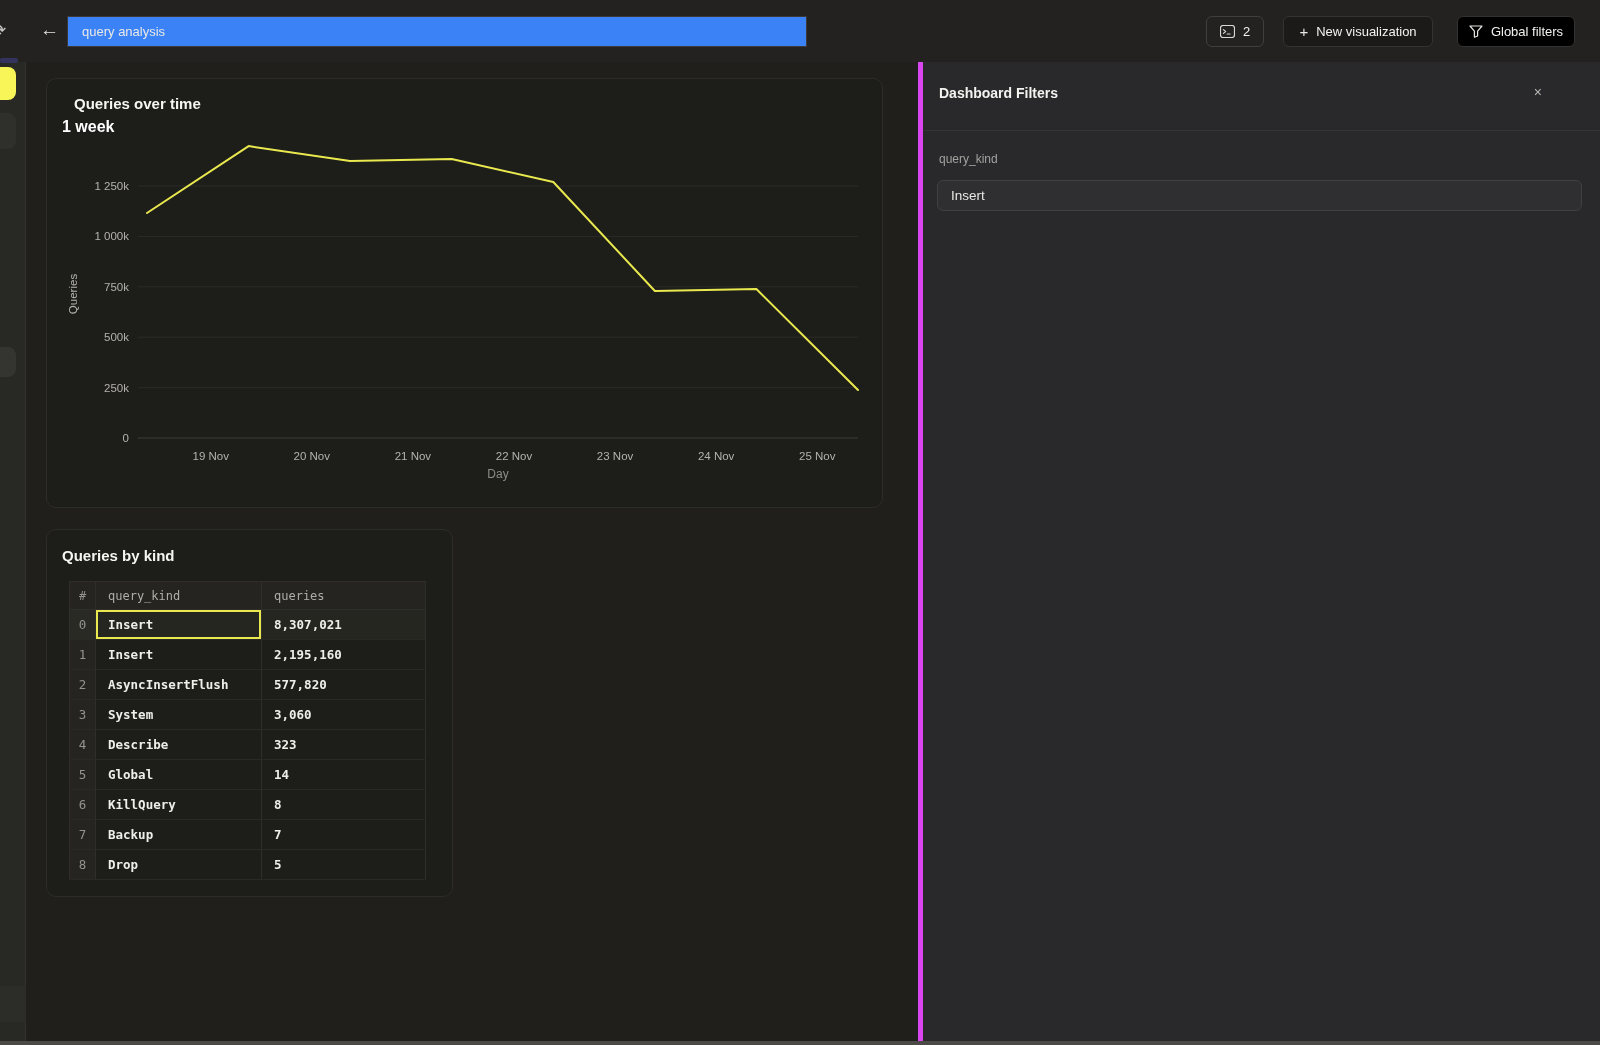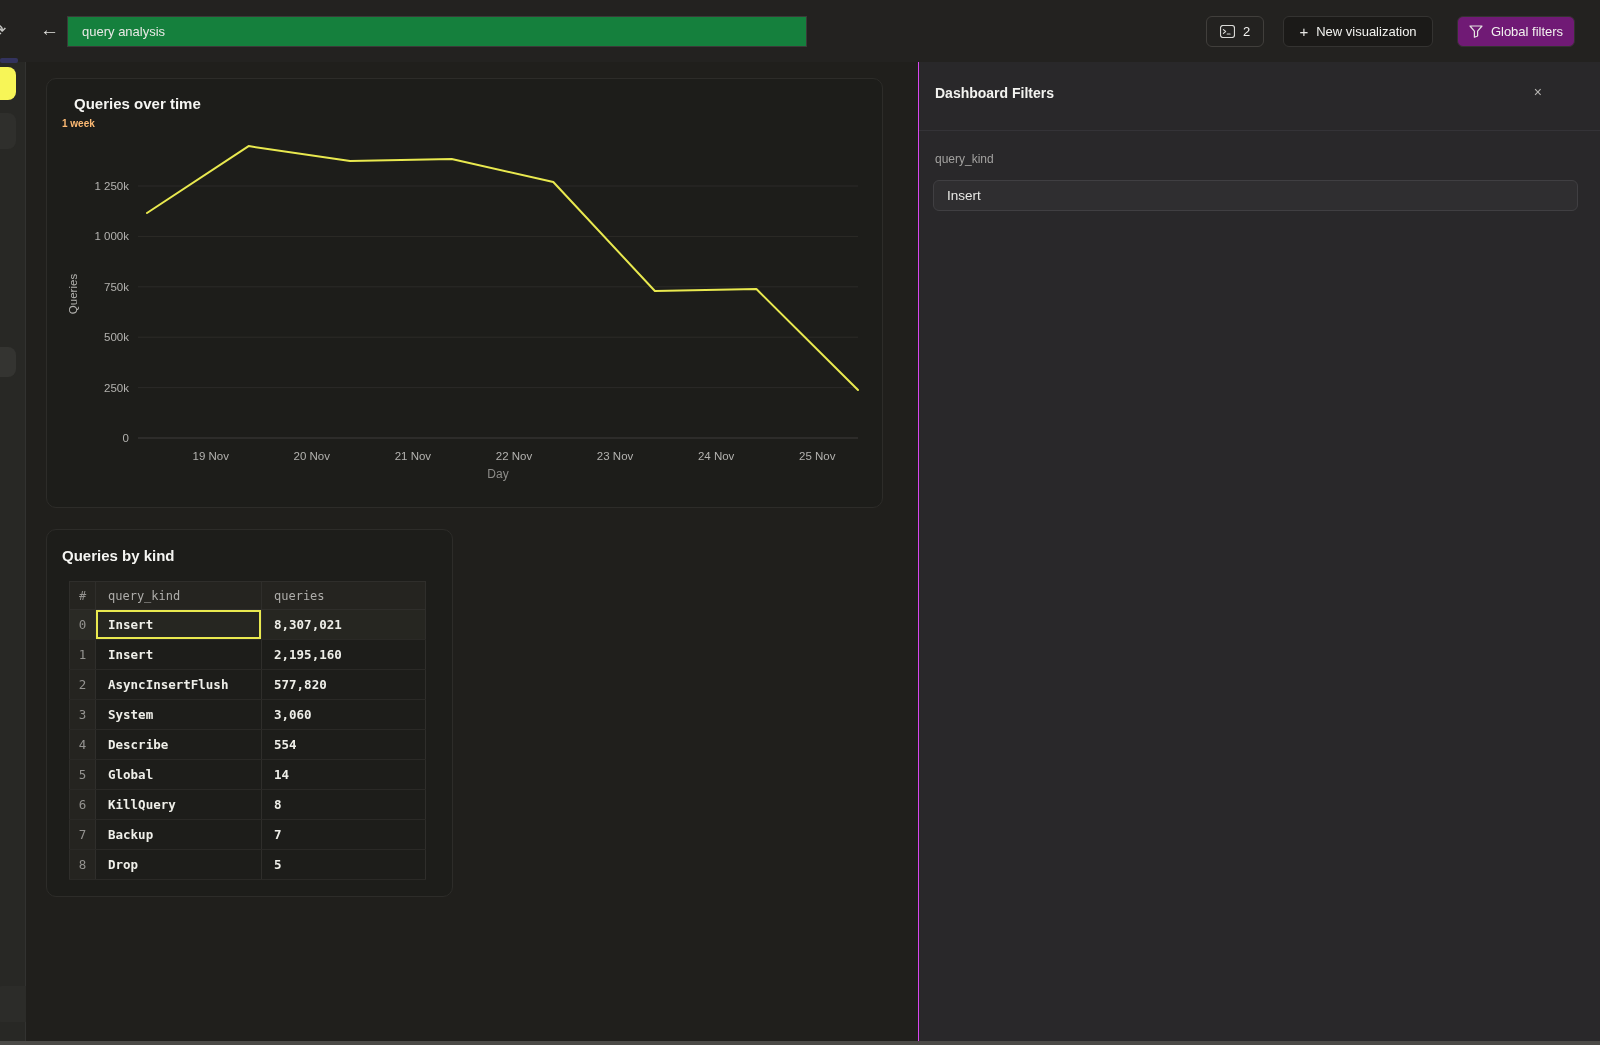--- a/index.html
+++ b/index.html
@@ -8,70 +8,70 @@
     background:#201f1c;
     font-family:"Liberation Sans", sans-serif;
     color:#e9e9e6;
     position:relative;
   }
   
   .topbar { position:absolute; left:0; top:0; width:1600px; height:62px; background:#232220; }
   .refresh-icn { position:absolute; left:-8px; top:20px; font-size:17px; color:#c6c6c3; }
   .back-icn { position:absolute; left:40px; top:19px; font-size:19px; color:#e2e2df; cursor:pointer; }
   .search { position:absolute; left:67px; top:16px; width:740px; height:31px;
-    background:#15803d; border:1px solid #3b3a38; border-radius:0;
+    background:#3b82f6; border:1px solid #3b3a38; border-radius:0;
     color:#e9e9e6; font-size:13px; padding:0 14px; outline:none;
     font-family:"Liberation Sans", sans-serif; }
   .tb-btn { position:absolute; top:16px; height:31px; display:flex; align-items:center;
     justify-content:center; gap:8px; border-radius:6px; font-size:13px; color:#f2f2ef; cursor:pointer; }
   .btn-count { left:1206px; width:58px; background:#232220; border:1px solid #413f3c; }
   .btn-newviz { left:1283px; width:150px; background:#1b1a18; border:1px solid #343331; }
-  .btn-global { left:1457px; width:118px; background:#701a75; border:1px solid #343230; }
+  .btn-global { left:1457px; width:118px; background:#000000; border:1px solid #343230; }
   .plus-icn { font-size:15px; color:#e8e8e5; line-height:1; }
 
   
   .leftstrip { position:absolute; left:0; top:62px; width:26px; height:979px;
     background:#282825; border-right:1px solid #323230; }
   .indigo-sliver { position:absolute; left:0; top:58px; width:18px; height:5px;
     background:#33335e; border-radius:2px; }
   .tab-partial { position:absolute; border-radius:8px; }
   .tab-yellow { left:-14px; top:67px; width:30px; height:33px; background:#f7f557; }
   .tab-gray1 { left:-14px; top:113px; width:30px; height:36px; background:#2f2f2c; }
   .tab-gray2 { left:-14px; top:347px; width:30px; height:30px; background:#343431; }
   .tab-gray3 { left:-6px; top:986px; width:52px; height:36px; background:#2c2c29; }
 
   
   .canvas { position:absolute; left:26px; top:62px; width:892px; height:979px; background:#201f1c; }
   .card { position:absolute; background:#1d1d1a; border:1px solid #2d2c29; border-radius:10px; }
   .chart-card { left:20px; top:16px; width:837px; height:430px; }
   .table-card { left:20px; top:467px; width:407px; height:368px; }
   .card-title { position:absolute; left:15px; font-size:15px; font-weight:700; color:#f5f5f2; }
   .chart-title { top:16px;margin-left:12px; }
-  .chart-subtitle { position:absolute; left:15px; top:39px; font-size:10px; font-weight:700; color:#fdba74; }
+  .chart-subtitle { position:absolute; left:15px; top:39px; font-size:16px; font-weight:700; color:#ffffff; }
   .tbl-title { top:17px;text-align:center; }
 
   
   .qtable { position:absolute; left:22px; top:51px; width:357px; border-collapse:collapse;
     table-layout:fixed; font-family:"DejaVu Sans Mono", monospace;
     border:1px solid #2f2e2b; }
   .qtable th { height:28px; background:#252420; color:#aeadaa; font-size:12px; font-weight:400;
     text-align:left; padding:0 12px; border-bottom:1px solid #2f2e2b; }
   .qtable td { height:30px; font-size:12.5px; font-weight:700; color:#efefe9;
     padding:0 12px; border-bottom:1px solid #2a2926; }
   .col-idx { width:26px; text-align:center !important; padding:0 !important;
     background:#252420; color:#949390 !important; font-weight:400 !important;
     border-right:1px solid #2f2e2b; }
   .col-kind { width:166px; border-right:1px solid #2f2e2b; }
   tr.selected td { background:#262621; }
   tr.selected td.col-idx { background:#2a2a25; }
   td.sel-cell { box-shadow: inset 0 0 0 2px #e9e94f; }
 
   
   .fpanel { position:absolute; left:918px; top:62px; width:682px; height:979px;
-    background:#29282a; border-left:1px solid #d946ef; }
+    background:#29282a; border-left:5px solid #d946ef; }
   .fpanel-title { position:absolute; left:16px; top:23px; font-size:14px; font-weight:600; color:#f3f3f0; }
   .fpanel-close { position:absolute; right:58px; top:22px; font-size:14px; color:#b8b7b4; cursor:pointer; }
   .fpanel-divider { position:absolute; left:0; top:68px; width:100%; height:1px; background:#343337; }
   .fpanel-label { position:absolute; left:16px; top:90px; font-size:12px; color:#a3a2a0; }
   .fpanel-input { position:absolute; left:14px; top:118px; width:645px; height:31px;
     background:#2f2e30; border:1px solid #403f42; border-radius:6px;
     color:#e8e8e5; font-size:13.5px; padding:0 13px; outline:none;
     font-family:"Liberation Sans", sans-serif; }
 
   .bottom-strip { position:absolute; left:0; bottom:0; width:1600px; height:4px; background:#4b4a47; }
@@ -172,21 +172,21 @@
             <td class="col-val">577,820</td>
           </tr>
           <tr>
             <td class="col-idx">3</td>
             <td class="col-kind">System</td>
             <td class="col-val">3,060</td>
           </tr>
           <tr>
             <td class="col-idx">4</td>
             <td class="col-kind">Describe</td>
-            <td class="col-val">554</td>
+            <td class="col-val">323</td>
           </tr>
           <tr>
             <td class="col-idx">5</td>
             <td class="col-kind">Global</td>
             <td class="col-val">14</td>
           </tr>
           <tr>
             <td class="col-idx">6</td>
             <td class="col-kind">KillQuery</td>
             <td class="col-val">8</td>

